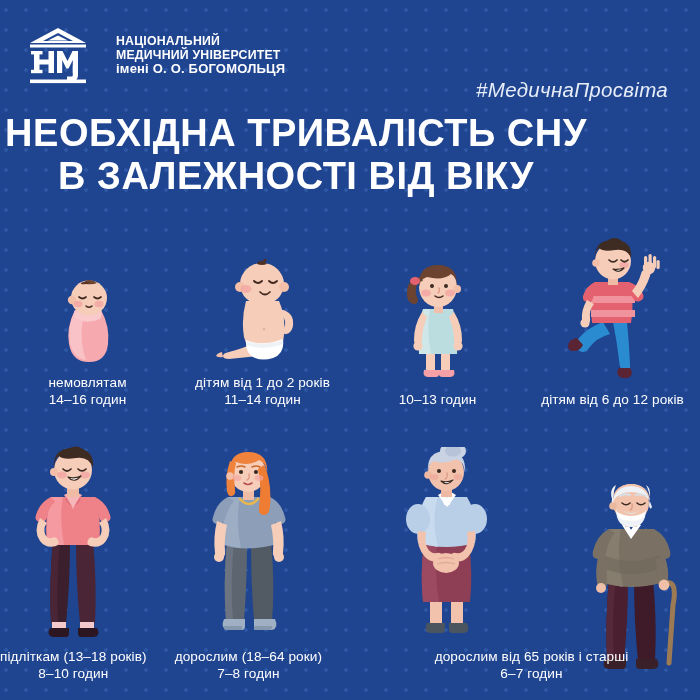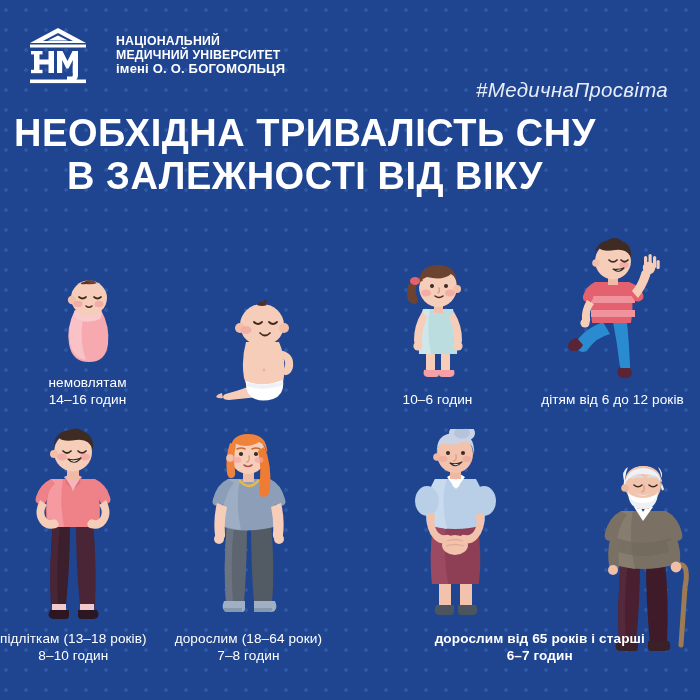--- a/index.html
+++ b/index.html
@@ -31,32 +31,32 @@
   }
   .brand-text span.l3{font-size:13px;}
   .hashtag{
     position:absolute;right:32px;top:30px;
     font-style:italic;font-size:20.5px;font-weight:400;
     color:#e8eef8;letter-spacing:.3px;white-space:nowrap;margin-top:48px;
   }
 
   
   .title{
-    position:absolute;top:112px;left:13px;width:584px;
+    position:absolute;top:112px;left:4px;width:584px;
     text-align:center;line-height:1.14;
   }
   .title div{
     font-size:38px;font-weight:bold;letter-spacing:.5px;
     color:#ffffff;white-space:nowrap;
   }
 
   
   .row{position:absolute;left:0;width:700px;display:flex;}
   .row-1{top:228px;height:180px;}
-  .row-2{top:414px;height:250px;gap:28px;}
+  .row-2{top:432px;height:250px;gap:28px;}
   .cell{flex:1 1 0;display:flex;flex-direction:column;align-items:center;justify-content:flex-end;}
   .art{display:flex;align-items:flex-end;justify-content:center;}
   .row-1 .art{height:150px;}
   .row-2 .art{height:196px;}
   .caption{
     text-align:center;line-height:1.26;margin-top:7px;
     font-size:13.6px;color:#ffffff;white-space:nowrap;letter-spacing:.1px;
   }
   .caption .l2{display:block;}
   .row-2 .caption{font-size:13.6px;}
@@ -162,20 +162,24 @@
           <ellipse cx="33" cy="32" rx="5.5" ry="4" fill="#f3a7a2" opacity=".8"></ellipse>
 
           <path d="M41 24 q4 4 8 0" stroke="#40281f" stroke-width="1.8" fill="none" stroke-linecap="round"></path>
           <path d="M56 24 q4 4 8 0" stroke="#40281f" stroke-width="1.8" fill="none" stroke-linecap="round"></path>
 
           <path d="M47 35 q5 5 10 0" stroke="#40281f" stroke-width="1.7" fill="none" stroke-linecap="round"></path>
 
           <circle cx="51" cy="72" r="1.4" fill="#e5b49e"></circle>
         </svg>
       </div>
+      <div class="caption">
+        <span>дітям від 1 до 2 років</span>
+        <span class="l2">11–14 годин</span>
+      </div>
     </div>
 
     <div class="cell">
       <div class="art">
         <svg viewBox="0 0 90 125" width="90" height="125" aria-hidden="true">
 
           <rect x="33" y="92" width="9" height="22" rx="4" fill="#f6cdb8"></rect>
           <rect x="48" y="92" width="9" height="22" rx="4" fill="#f6cdb8"></rect>
 
           <path d="M31 111 q-2 7 4 7 h8 q3 0 3 -3 v-4 Z" fill="#f4a0a6"></path>
@@ -205,21 +209,21 @@
 
           <circle cx="39" cy="27" r="2" fill="#3b2a22"></circle>
           <circle cx="53" cy="27" r="2" fill="#3b2a22"></circle>
 
           <path d="M46 29 q1 4 -1 5" stroke="#e09a85" stroke-width="1.4" fill="none" stroke-linecap="round"></path>
 
           <path d="M42 37 q4 3 8 0" stroke="#40281f" stroke-width="1.5" fill="none" stroke-linecap="round"></path>
         </svg>
       </div>
       <div class="caption">
-        <span class="l2">10–6 годин</span>
+        <span class="l2">10–13 годин</span>
       </div>
     </div>
 
     <div class="cell">
       <div class="art">
         <svg viewBox="0 0 120 150" width="120" height="150" aria-hidden="true">
 
           <path d="M50 88 Q34 94 26 104 Q20 111 25 116 Q31 121 36 114 Q43 104 57 100 Z" fill="#2a8bd0"></path>
           <path d="M24 104 q-9 2 -9 8 q0 5 6 5 q6 0 9 -6 Z" fill="#5a2435"></path>
 
@@ -420,21 +424,21 @@
           <ellipse cx="64" cy="30" rx="4.4" ry="3" fill="#eda89b" opacity=".75"></ellipse>
 
           <circle cx="45" cy="24" r="2" fill="#3b2a22"></circle>
           <circle cx="60" cy="24" r="2" fill="#3b2a22"></circle>
 
           <path d="M53 26 q1 5 -2 6" stroke="#dd9e88" stroke-width="1.4" fill="none" stroke-linecap="round"></path>
 
           <path d="M47 34 q6 6 12 -1 q-6 3 -12 1 Z" fill="#ffffff" stroke="#3b2a22" stroke-width="1.1" stroke-linejoin="round"></path>
         </svg>
       </div>
-      <div class="caption" style="position: relative; white-space: nowrap; left: 84.5px; font-weight: bold;">
+      <div class="caption" style="position: relative; white-space: nowrap; left: 84.5px;">
         <span>дорослим від 65 років і старші</span>
         <span class="l2">6–7 годин</span>
       </div>
     </div>
 
     <div class="cell">
       <div class="art">
         <svg viewBox="0 0 120 196" width="120" height="196" aria-hidden="true">
 
           <path d="M88 104 q9 -2 10 6 q1 7 -1 16 L93 184" stroke="#9c7b54" stroke-width="5" fill="none" stroke-linecap="round"></path>

